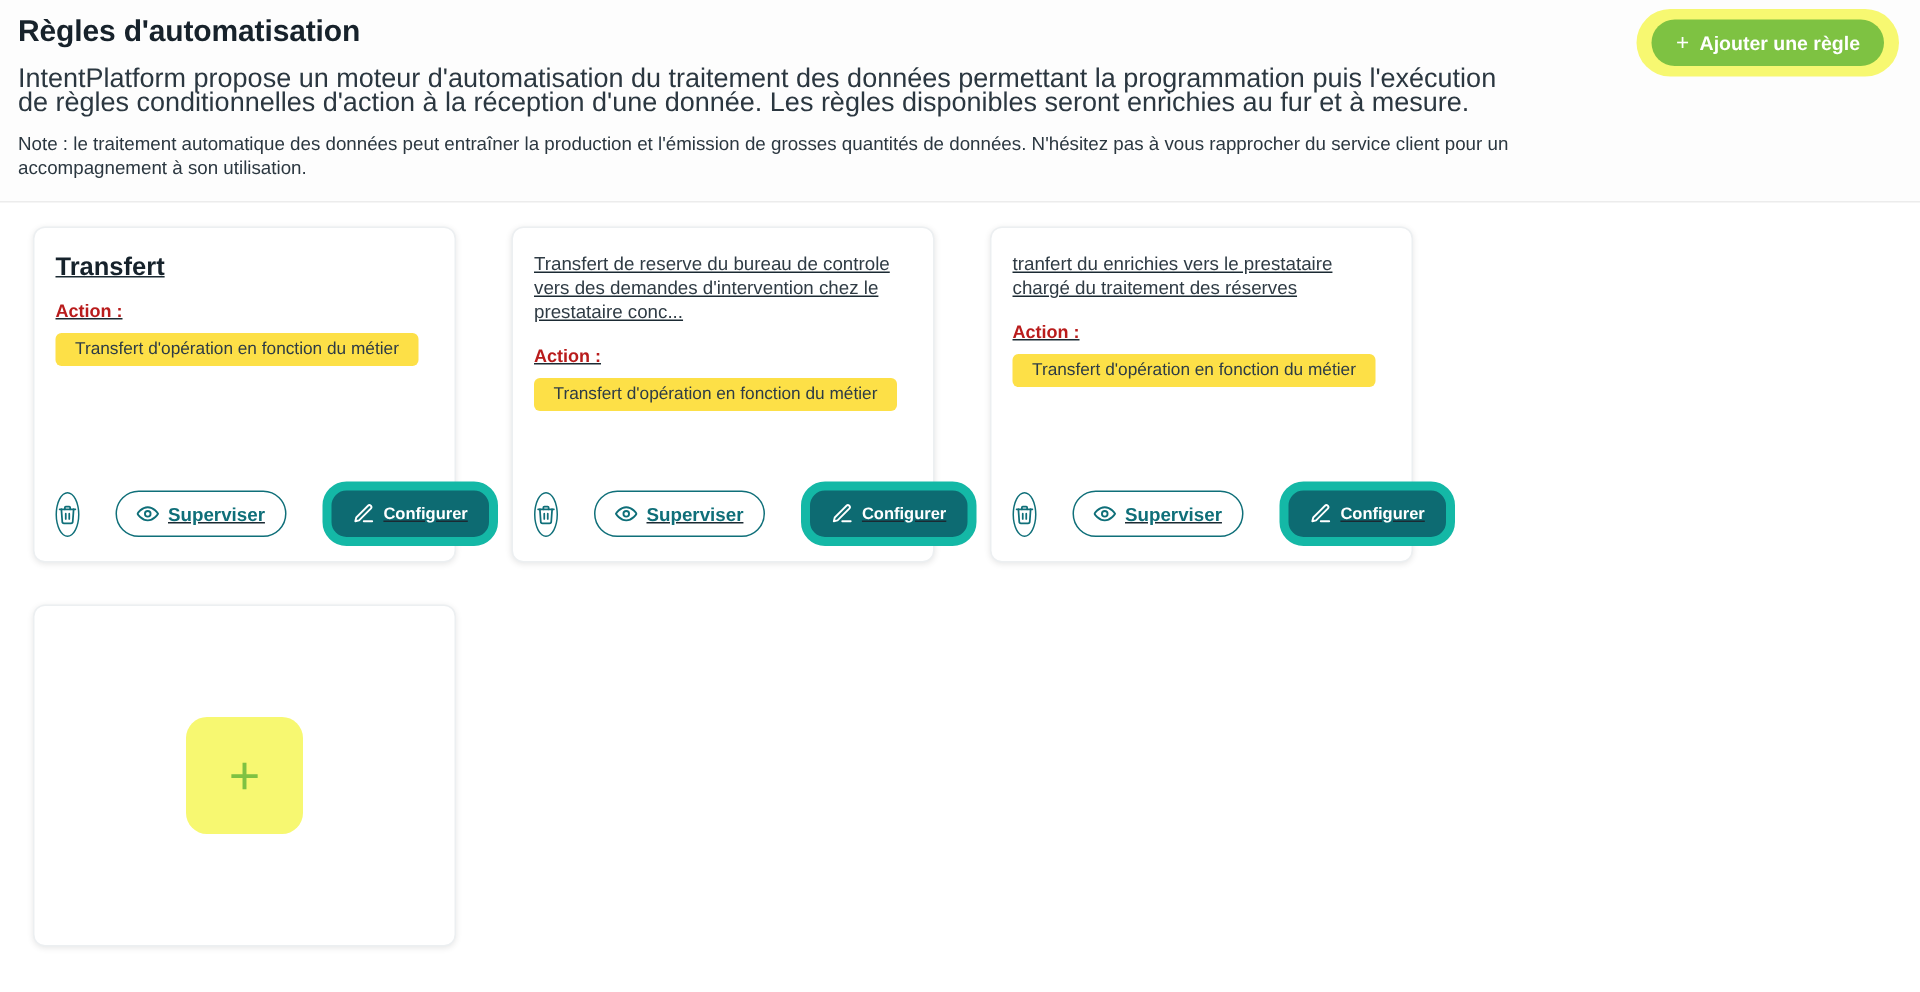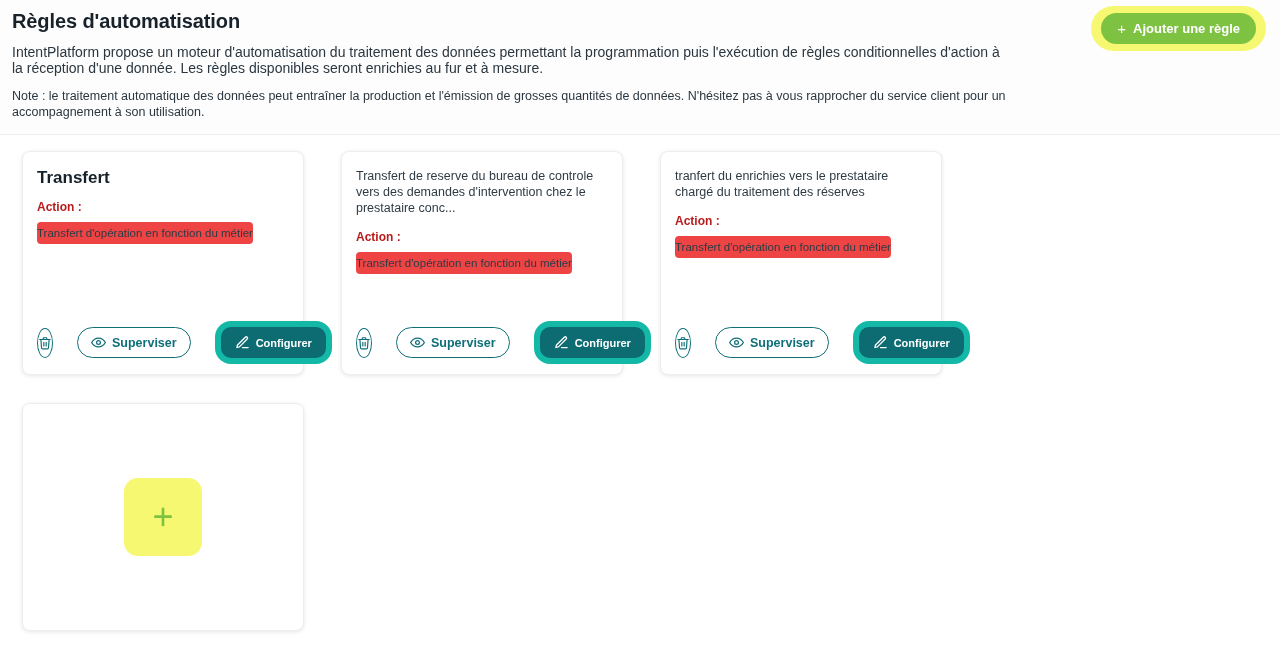--- a/index.html
+++ b/index.html
@@ -23,21 +23,21 @@
     min-height: 128px;
   }
   .page-title {
     font-size: 20px;
     font-weight: bold;
     color: #17222b;
     margin: 0 0 10px 0;
     letter-spacing: -0.1px;
   }
   .intro-paragraph {
-    font-size: 14px;
+    font-size: 18px;
     line-height: 16px;
     color: #2b3740;
     max-width: 995px;
     margin: 11px 0 12px 0;
   }
   .note-paragraph {
     font-size: 12.5px;
     line-height: 16px;
     color: #2b3740;
     max-width: 995px;
@@ -77,20 +77,21 @@
   
   .cards-area {
     padding: 16px 20px 0 22px;
     background: #ffffff;
   }
   .cards-row {
     display: flex;
     gap: 37px;
     align-items: flex-end;
     flex-wrap: wrap;
+    text-decoration: underline;
   }
   .rule-card {
     width: 282px;
     background: #ffffff;
     border: 1px solid #eceff1;
     border-radius: 8px;
     box-shadow: 0 1px 4px rgba(0,0,0,0.10);
     padding: 16px 14px 10px 14px;
     display: flex;
     flex-direction: column;
@@ -111,25 +112,25 @@
     margin: 0 0 14px 0;
   }
   .action-label {
     font-size: 12px;
     font-weight: bold;
     color: #b91c1c;
     margin: 0 0 8px 0;
   }
   .action-chip {
     display: inline-block;
-    background: #ef4444;
+    background: #fde047;
     color: #2d3b45;
     font-size: 11.5px;
     border-radius: 4px;
-    padding: 4px 0;
+    padding: 4px 13px;
     line-height: 14px;
   }
   .card-spacer { flex: 1 1 auto; min-height: 10px; }
 
   .card-actions {
     display: flex;
     align-items: center;
     gap: 24px;
     margin-top: 14px;
     padding-top: 2px;

